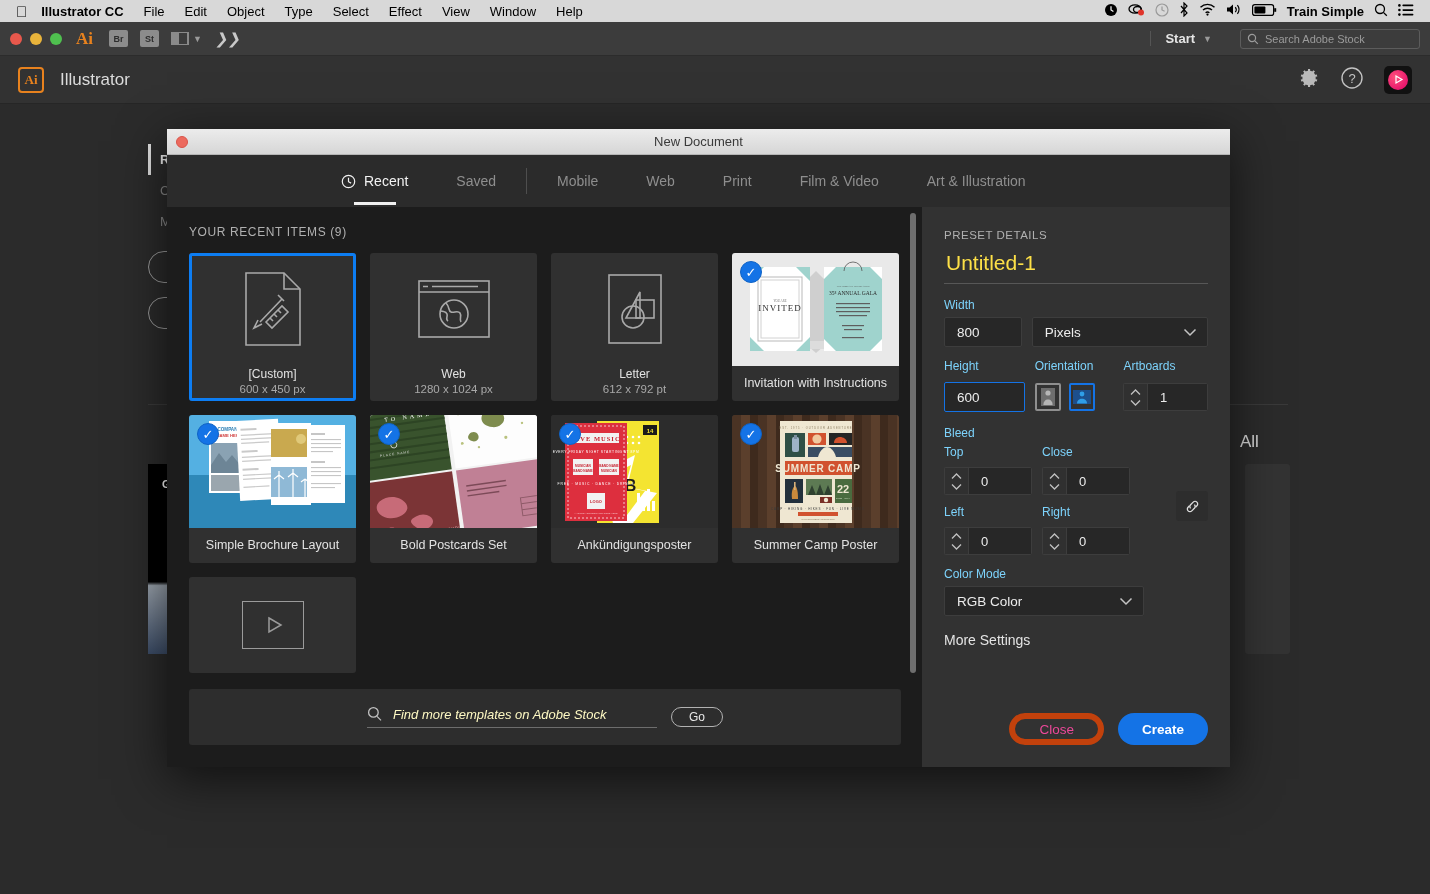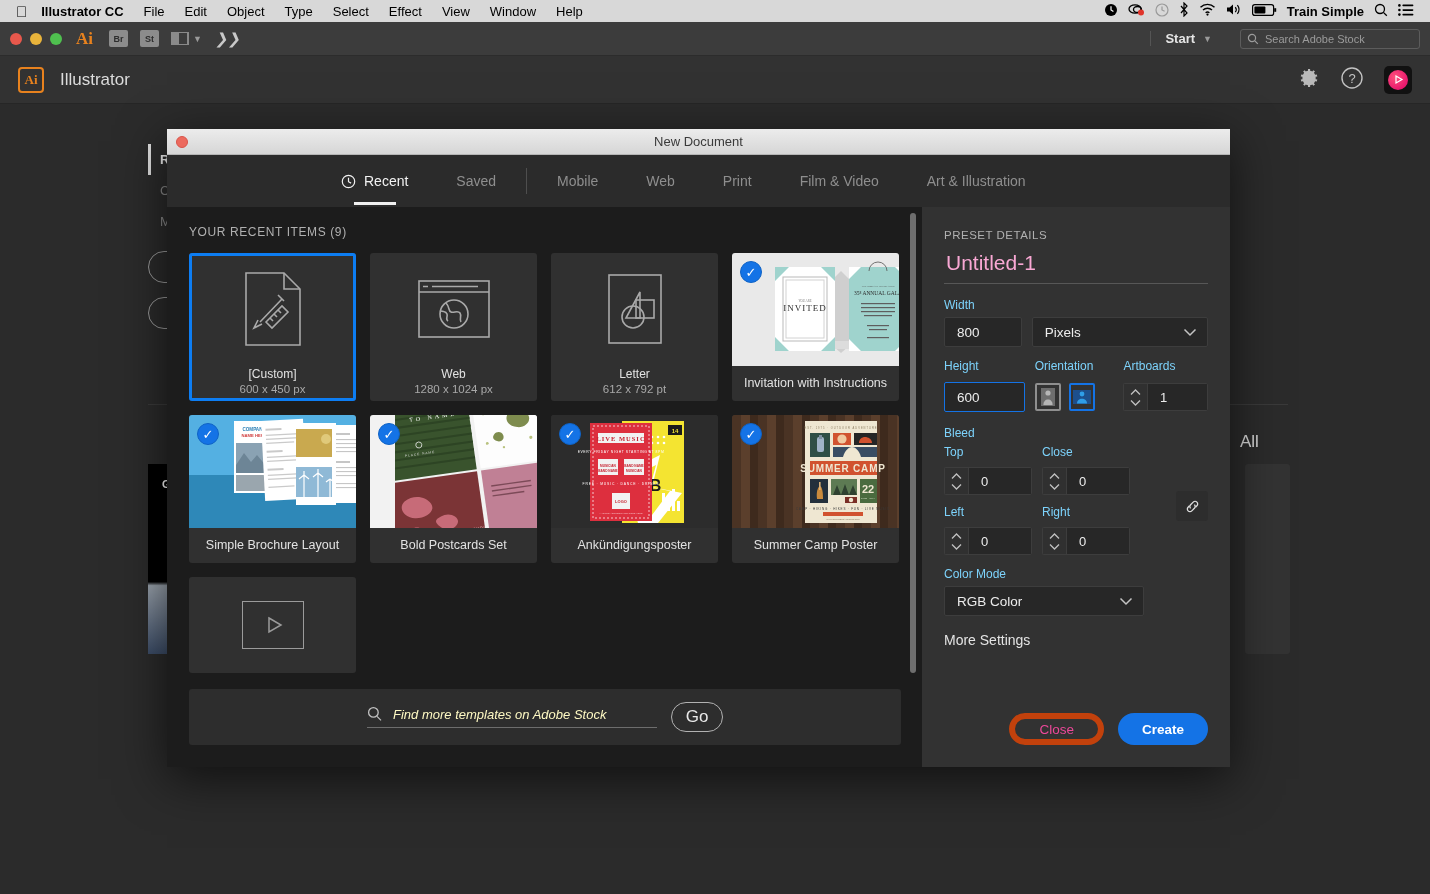--- a/index.html
+++ b/index.html
@@ -139,49 +139,49 @@
   .recent-label span { font-weight: normal; color: #b0b0b0; }
 
   .grid { display: flex; flex-wrap: wrap; gap: 14px; width: 712px; }
   .card { width: 167px; background: #303030; border-radius: 3px; overflow: hidden; position: relative; }
   .card.tall { height: 148px; }
   .card.sel { outline: 3px solid #0d7df2; outline-offset: -3px; }
   .card-thumb { height: 112px; display: flex; align-items: center; justify-content: center; }
   .card-cap { text-align: center; color: #e2e2e2; font-size: 12px; padding-top: 2px; }
   .card-sub { text-align: center; color: #a8a8a8; font-size: 11.5px; padding-top: 2px; }
   .tmpl-card { height: 148px; background: #303030; border-radius: 3px; overflow:hidden; position:relative; }
-  .tmpl-thumb { height: 113px; position: relative; padding-left: 25px; }
+  .tmpl-thumb { height: 113px; position: relative; }
   .tmpl-cap { text-align:center; color:#e2e2e2; font-size:12.5px; line-height: 35px; }
   .check {
     position: absolute; left: 8px; top: 8px; width: 22px; height: 22px; border-radius: 50%;
     background: #1473e6; color: #fff; font-size: 13px; display: flex; align-items:center;
     justify-content: center; z-index: 5; border: 1px solid #0f63c6;
   }
   .video-card { width: 167px; height: 96px; background: #303030; border-radius: 3px;
     display: flex; align-items: center; justify-content: center; }
   .video-rect { width: 62px; height: 48px; border: 1.5px solid #9b9b9b;
     display:flex; align-items:center; justify-content:center; }
 
   .stock-bar {
     position: absolute; left: 22px; bottom: 22px; width: 712px; height: 56px;
     background: #2d2d2d; border-radius: 3px; display: flex; align-items: center; justify-content: center; gap: 14px;
   }
   .stock-field { display:flex; align-items:center; gap:10px; width: 290px;
     border-bottom: 1px solid #6d6d6d; padding-bottom: 5px; }
   .stock-field .ph { color: #fef9c3; font-size: 13px; font-style: italic; }
-  .go-btn { width: 52px; height: 30px; border: 1px solid #b2b2b2; border-radius: 15px;
-    color: #e8e8e8; font-size: 17px; display:flex; align-items:center; justify-content:center; }
+  .go-btn { width: 52px; height: 20px; border: 1px solid #b2b2b2; border-radius: 15px;
+    color: #e8e8e8; font-size: 12px; display:flex; align-items:center; justify-content:center; }
 
   .scrolltrack { position:absolute; right: 6px; top: 6px; width: 6px; height: 548px; }
   .scrollthumb { width: 6px; height: 460px; background: #6e6e6e; border-radius: 3px; }
 
   
   .preset-label { color: #b0b0b0; font-size: 11.5px; letter-spacing: .5px; }
   .preset-name {
-    color: #f9a8d4; font-size: 21px; padding: 10px 2px 8px 2px;
+    color: #fde047; font-size: 21px; padding: 10px 2px 8px 2px;
     border-bottom: 1px solid #575757; margin-bottom: 14px;
   }
   .fld-label { color: #7dd3fc; font-size: 12px; margin-bottom: 5px; }
   .inp {
     height: 30px; background: #272727; border: 1px solid #3d3d3d; border-radius: 2px;
     color: #ececec; font-size: 13.5px; display: flex; align-items: center; padding-left: 12px;
   }
   .inp.focus { border: 1px solid #1473e6; }
   .sel-box {
     height: 30px; background: #272727; border: 1px solid #3d3d3d; border-radius: 2px;

